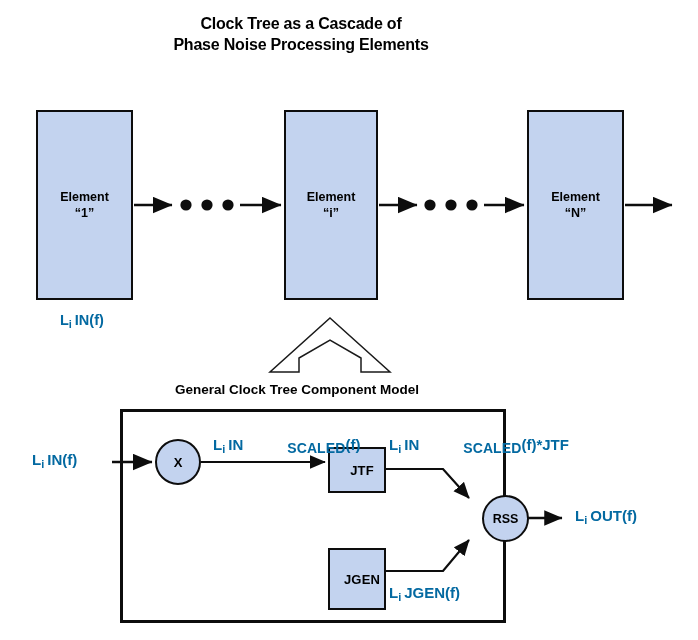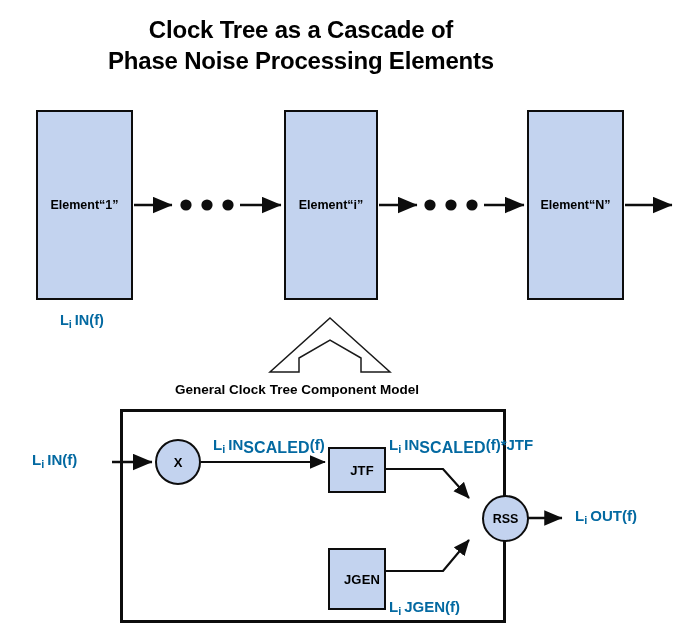--- a/index.html
+++ b/index.html
@@ -27,35 +27,36 @@
     height: 640px;
   }
 
   
   #title {
     position: absolute;
     left: 0;
     top: 14px;
     width: 602px;
     text-align: center;
-    font-size: 24px;
+    font-size: 16px;
     font-weight: bold;
     color: #000000;
     line-height: 1.3;
     letter-spacing: -0.2px;
   }
   #title .line2 { display: block; }
 
   
   .elem-box {
     position: absolute;
     box-sizing: border-box;
     background: #c3d3ef;
     border: 2.5px solid #0d0d0d;
     display: flex;
+    flex-direction: column;
     align-items: center;
     justify-content: center;
     font-size: 12.5px;
     font-weight: bold;
     color: #000000;
     text-align: center;
     line-height: 1.28;
   }
   .elem-box .e-name { display: block; }
   .elem-box .e-idx  { display: block; }
@@ -106,25 +107,26 @@
 
   
   .sig {
     position: absolute;
     font-size: 15px;
     font-weight: bold;
     color: #0369a1;
     white-space: nowrap;
   }
   .sig .sub {
-    font-size: 16px;
+    font-size: 14px;
     vertical-align: baseline;
     position: relative;
     top: 3px;
     letter-spacing: 0.1px;
+    margin-left: 44px;
   }
   .sig .subi {
     font-size: 11px;
     position: relative;
     top: 3px;
   }
 
   #caption {
     position: absolute;
     left: 0;
@@ -236,21 +238,21 @@
   </div>
 
   <div class="sig" style="left:213px; top:436px;">
     <span>L</span><span class="subi">i</span> <span>IN</span><span class="sub">SCALED</span><span>(f)</span>
   </div>
 
   <div class="sig" style="left:389px; top:436px;">
     <span>L</span><span class="subi">i</span> <span>IN</span><span class="sub">SCALED</span><span>(f)*JTF</span>
   </div>
 
-  <div class="sig" style="left:389px; top:598px;">
+  <div class="sig" style="left:389px; top:584px;">
     <span>L</span><span class="subi">i</span> <span>JGEN(f)</span>
   </div>
 
   <div class="sig" style="left:575px; top:507px;">
     <span>L</span><span class="subi">i</span> <span>OUT(f)</span>
   </div>
 
 </div>
 
 </body></html>

